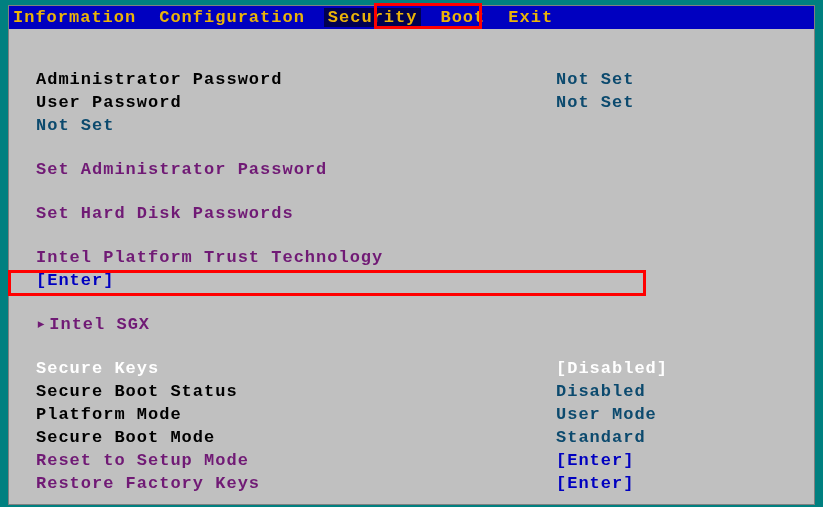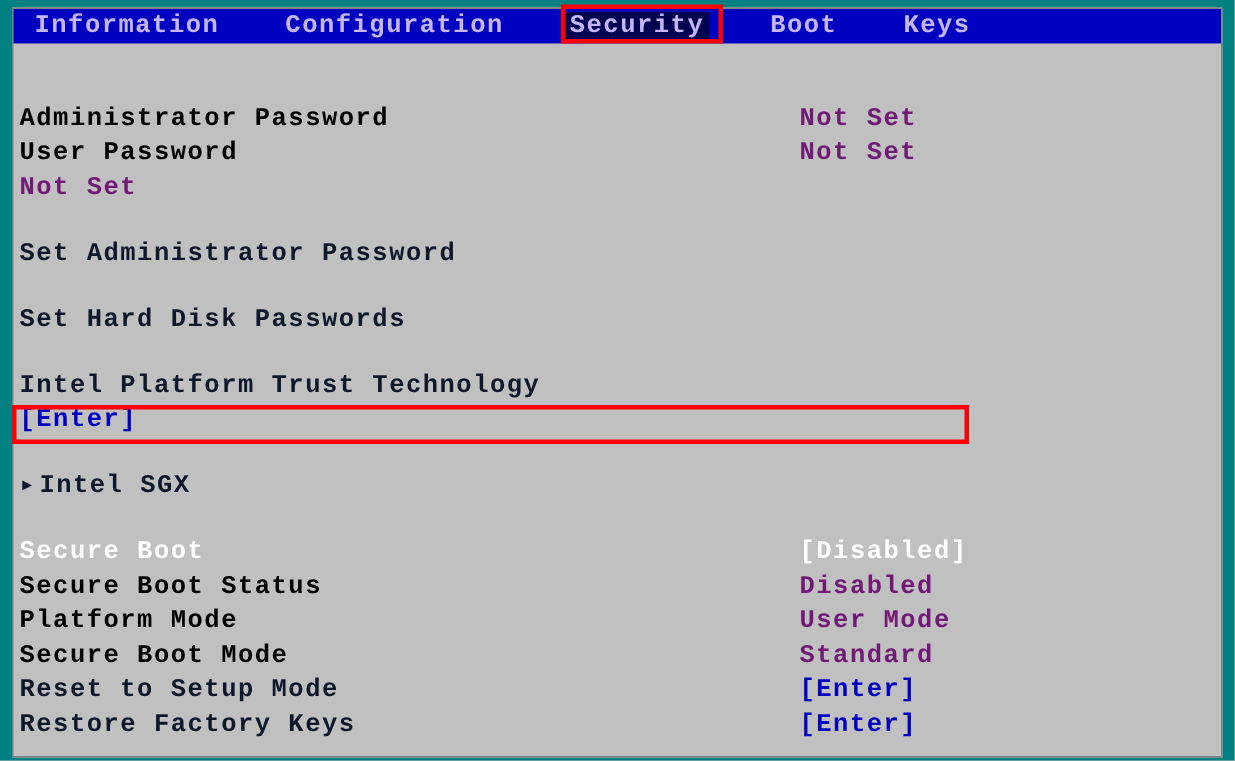--- a/index.html
+++ b/index.html
@@ -21,56 +21,57 @@
       position: absolute;
       top: 5px;
       left: 8px;
       right: 8px;
       bottom: 2px;
       background: #c0c0c0;
       border: 1px solid #808080;
     }
     .menu-bar {
       background: #0000c0;
-      color: #c4b5fd;
+      color: #eab308;
       display: flex;
-      padding: 2px 10px;
-      gap: 36px;
+      padding: 2px 0;
+      gap: 15px;
       position: relative;
     }
     .menu-item {
       padding: 0 4px;
       cursor: pointer;
       letter-spacing: 1px;
     }
     .menu-item.selected {
       background: #000050;
     }
     .content-area {
       padding: 18px 4px 4px 4px;
       position: relative;
+      margin-left: 23px;
     }
     .row {
       display: flex;
       padding: 1px 0;
       line-height: 21px;
     }
     .label {
       width: 520px;
       color: #000000;
       letter-spacing: 1px;
     }
     .label.blue {
-      color: #0f172a;
+      color: #701a75;
     }
     .label.white {
       color: #ffffff;
     }
     .value {
-      color: #701a75;
+      color: #0c4a6e;
       letter-spacing: 1px;
     }
     .value.blue {
       color: #0000c0;
     }
     .value.white {
       color: #ffffff;
       text-align: right;
     }
     .spacer {
@@ -101,21 +102,21 @@
   </style>
 </head>
 <body>
 
 <div class="bios-window">
   <div class="menu-bar">
     <span class="menu-item">Information</span>
     <span class="menu-item">Configuration</span>
     <span class="menu-item selected">Security</span>
     <span class="menu-item">Boot</span>
-    <span class="menu-item">Keys</span>
+    <span class="menu-item">Exit</span>
   </div>
 
   <div class="content-area">
     <div class="spacer"></div>
     <div class="row">
       <span class="label">Administrator Password</span>
       <span class="value">Not Set</span>
     </div>
     <div class="row">
       <span class="label">User Password</span>
@@ -138,21 +139,21 @@
     </div>
     <div class="row">
       <span class="value blue">[Enter]</span>
     </div>
     <div class="spacer"></div>
     <div class="row">
       <span class="label blue"><span class="submenu-arrow">▸</span><span>Intel SGX</span></span>
     </div>
     <div class="spacer"></div>
     <div class="row">
-      <span class="label white">Secure Boot</span>
+      <span class="label white">Secure Keys</span>
       <span class="value white">[Disabled]</span>
     </div>
     <div class="row">
       <span class="label">Secure Boot Status</span>
       <span class="value">Disabled</span>
     </div>
     <div class="row">
       <span class="label">Platform Mode</span>
       <span class="value">User Mode</span>
     </div>

